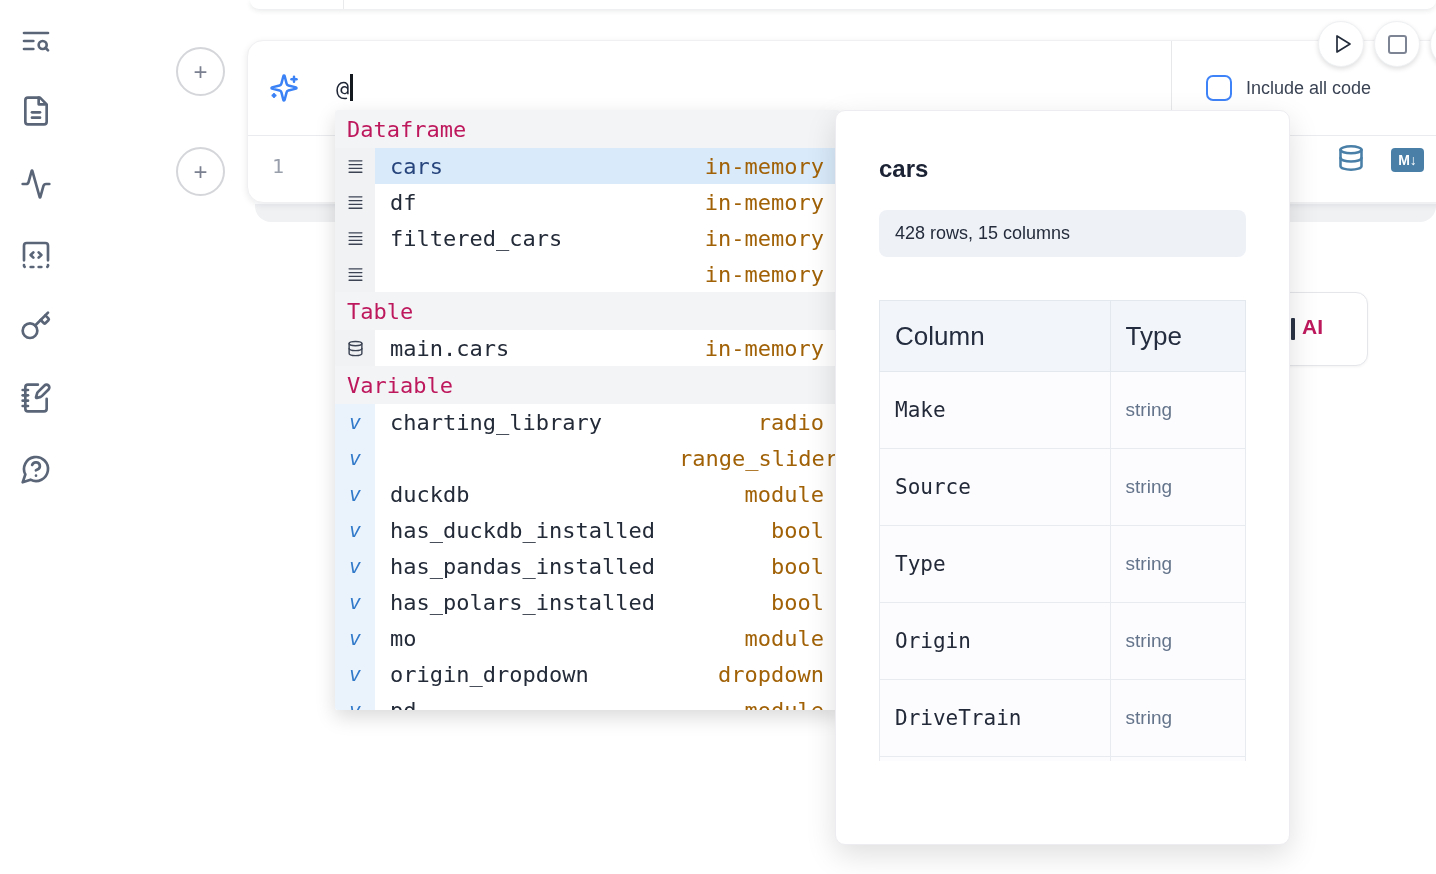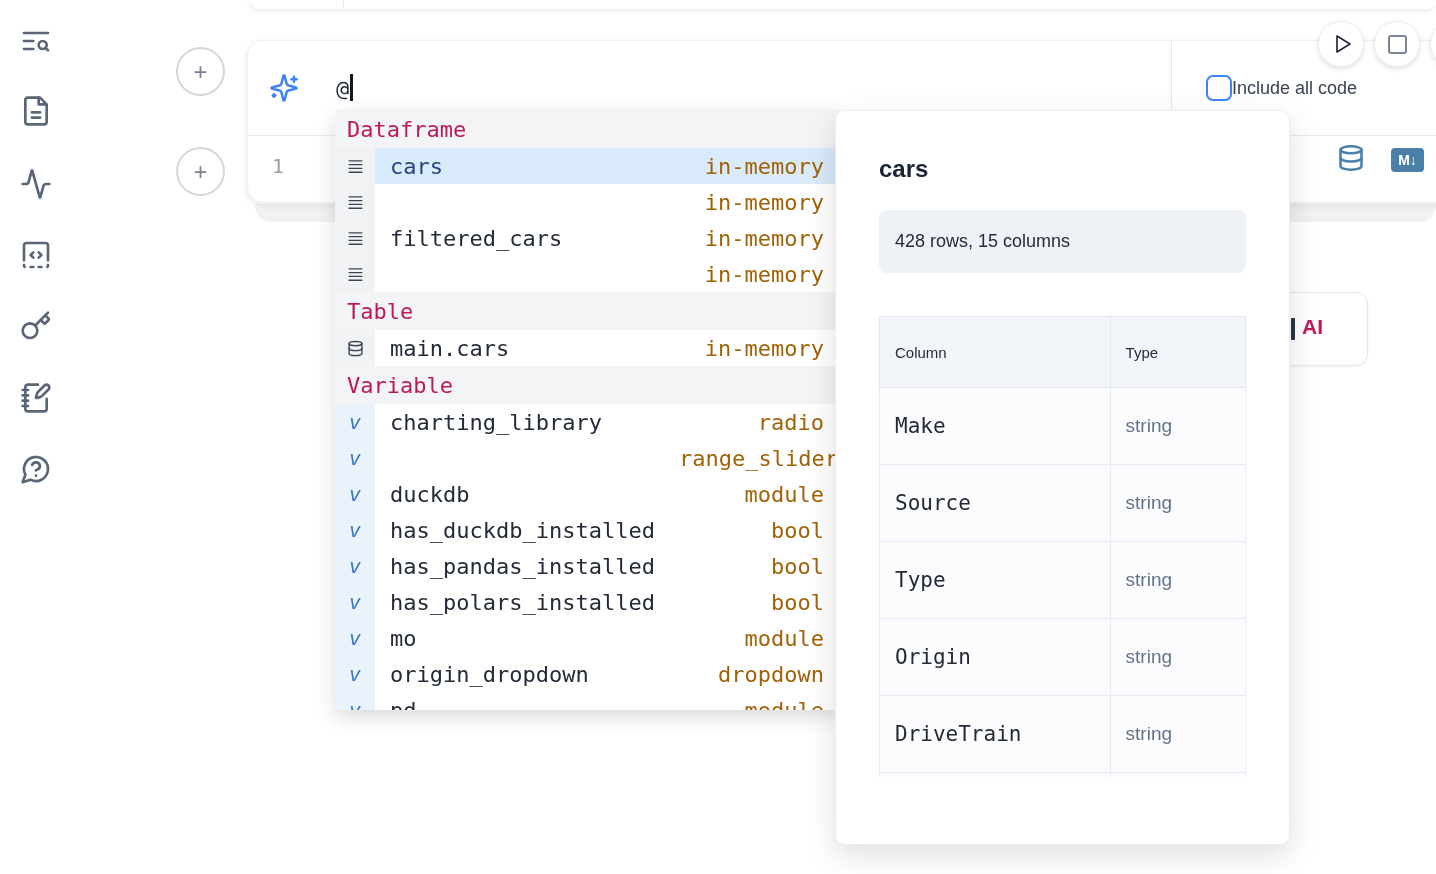--- a/index.html
+++ b/index.html
@@ -21,21 +21,21 @@
   
   .cell{left:247px;top:40px;right:-16px;height:161px;background:#fff;border:1px solid #f0f0f2;
         border-radius:16px;box-shadow:0 2px 7px rgba(15,23,42,.09);z-index:2;}
   .promptrow{position:absolute;left:0;top:0;right:0;height:94px;}
   .promptrow .vdiv{position:absolute;left:923px;top:0;width:1px;height:100%;background:#e7e8ea;}
   .sparkle{position:absolute;left:21px;top:32px;width:30px;height:30px;}
   .sparkle svg{width:30px;height:30px;stroke:#3b82f6;fill:none;stroke-width:2;stroke-linecap:round;stroke-linejoin:round;}
   .prompttext{position:absolute;left:88px;top:33px;font-family:"DejaVu Sans Mono",monospace;
               font-size:22px;color:#1e2636;white-space:pre;}
   .caret{display:inline-block;width:2.5px;height:27px;background:#14181f;vertical-align:-5px;margin-left:1px;}
-  .include-area{position:absolute;left:958px;top:0;height:100%;display:flex;align-items:center;justify-content:space-between;}
+  .include-area{position:absolute;left:958px;top:0;height:100%;display:flex;align-items:center;gap:14px;justify-content:space-between;}
   .checkbox{width:22px;height:22px;border:2.5px solid #3f83f8;border-radius:7px;background:#fff;cursor:pointer;}
   .include-label{font-size:18px;color:#3a4354;}
   .coderow{position:absolute;left:0;top:94px;right:0;height:66px;border-top:1px solid #eaebee;}
   .linenum{position:absolute;left:18px;top:18px;width:24px;text-align:center;color:#99a0ac;
            font-family:"DejaVu Sans Mono",monospace;font-size:20px;}
   .db-ind{position:absolute;left:1089px;top:8px;width:28px;height:28px;cursor:pointer;}
   .db-ind svg{width:28px;height:28px;stroke:#4a80a8;fill:none;stroke-width:2.2;stroke-linecap:round;}
   .md-badge{position:absolute;left:1143px;top:12px;width:33px;height:24px;background:#4a80a8;border-radius:4px;
             color:#fff;font-weight:bold;font-size:14px;display:flex;align-items:center;justify-content:center;cursor:pointer;}
 
@@ -70,25 +70,25 @@
   .ac-item.selected .ac-name{color:#27457c;}
   .ac-type{margin-left:auto;color:#a16207;padding-right:16px;white-space:nowrap;}
   .ac-type.clip{padding-right:2px;}
 
   
   .popup{left:835px;top:110px;width:455px;height:735px;background:#fff;border:1px solid #ededf1;
          border-radius:10px;box-shadow:0 10px 30px rgba(0,0,0,.13);z-index:5;box-sizing:border-box;
          padding:44px 43px 0 43px;}
   .pv-title{font-size:24px;font-weight:bold;color:#1a2233;}
   .pv-source{margin-top:17px;font-size:18px;color:#67748b;}
-  .pv-pill{margin-top:27px;background:#eef1f6;border-radius:8px;padding:21px 16px;font-size:18px;color:#242c3c;}
+  .pv-pill{margin-top:27px;background:#eef1f6;border-radius:8px;padding:13px 16px;font-size:18px;color:#242c3c;}
   .pv-tablewrap{margin-top:43px;max-height:461px;overflow:hidden;}
   table.pv{width:100%;border-collapse:collapse;}
   table.pv th{height:68px;background:#f2f5f9;border:1px solid #e3e8ee;text-align:left;padding-left:15px;
-              font-weight:normal;font-size:15px;color:#242d3f;}
+              font-weight:normal;font-size:26px;color:#242d3f;}
   table.pv td{height:74px;background:#fcfcfe;border:1px solid #e8ecf1;padding-left:15px;}
   td.cname{font-family:"DejaVu Sans Mono",monospace;font-size:21px;color:#222938;width:63%;}
   td.ctype{font-size:19px;color:#64748b;}
 
   
   .ai-card{left:1253px;top:292px;width:113px;height:72px;background:#fff;border:1px solid #e4e6ea;
            border-radius:12px;z-index:4;box-shadow:0 1px 3px rgba(0,0,0,.05);cursor:pointer;}
   .ai-stem{position:absolute;left:37px;top:25px;width:4px;height:22px;background:#2a3344;border-radius:1px;}
   .ai-label{position:absolute;left:48px;top:22px;font-size:21px;font-weight:bold;color:#be185d;}
 </style>
@@ -229,20 +229,21 @@
   <div class="ac-item">
     <span class="ac-gutter">
         <svg viewBox="0 0 24 24">
           <path d="M3 4h18"></path>
           <path d="M3 9.3h18"></path>
           <path d="M3 14.6h18"></path>
           <path d="M3 20h18"></path>
         </svg>
       </span>
     <span class="ac-main">
+        <span class="ac-name">df</span>
         <span class="ac-type">in-memory</span>
       </span>
   </div>
   <div class="ac-item">
     <span class="ac-gutter">
         <svg viewBox="0 0 24 24">
           <path d="M3 4h18"></path>
           <path d="M3 9.3h18"></path>
           <path d="M3 14.6h18"></path>
           <path d="M3 20h18"></path>

